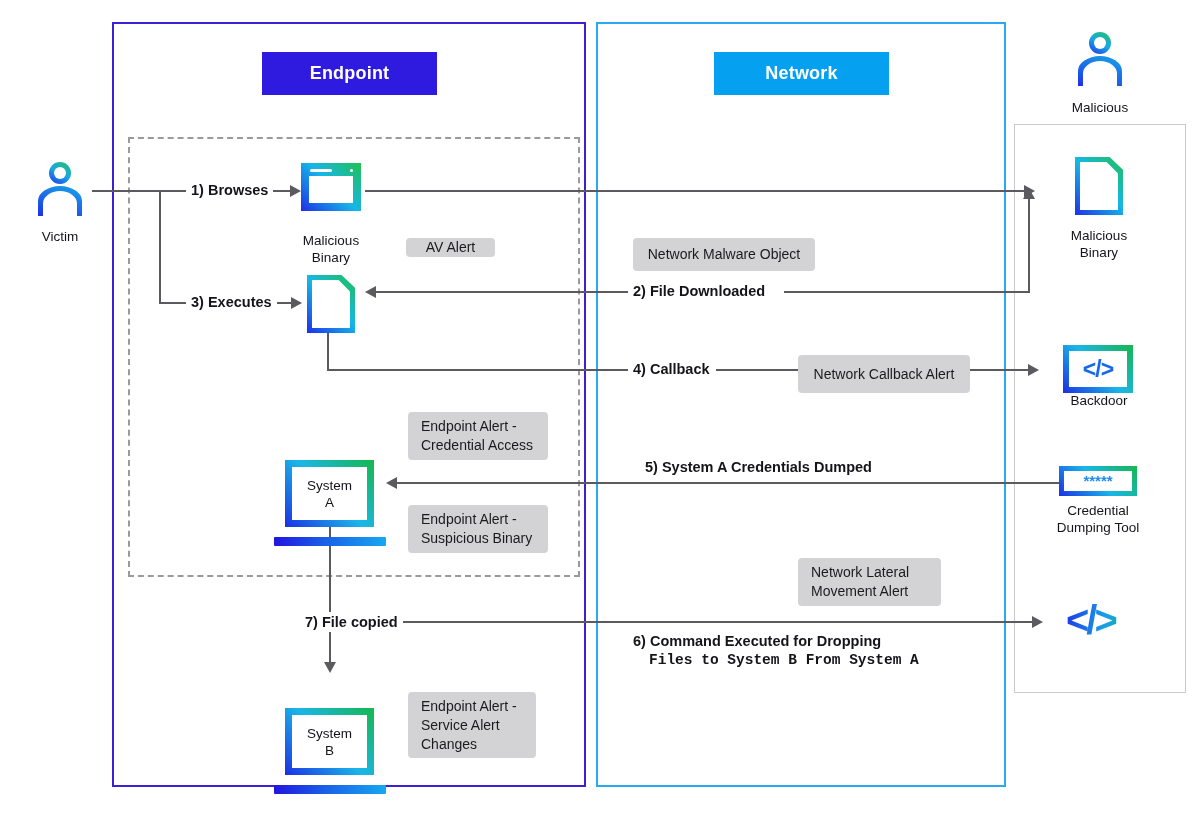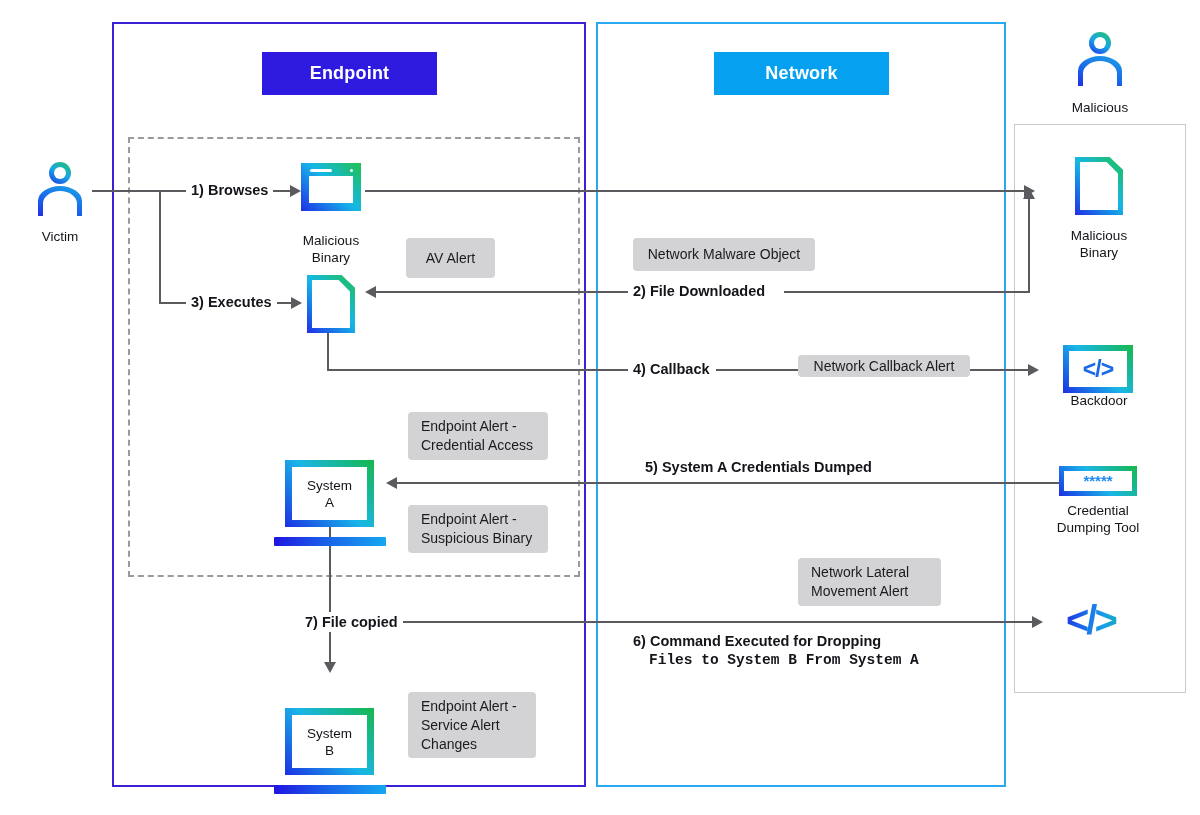--- a/index.html
+++ b/index.html
@@ -191,29 +191,29 @@
   <div class="step" style="left:628px;top:282px;">2) File Downloaded</div>
   <div class="step" style="left:186px;top:293px;">3) Executes</div>
   <div class="step" style="left:628px;top:360px;">4) Callback</div>
   <div class="step" style="left:640px;top:458px;">5) System A Credentials Dumped</div>
   <div class="step" style="left:300px;top:613px;">7) File copied</div>
   <div class="step two-line" style="left:628px;top:632px;width:300px;">
     <span>6) Command Executed for Dropping</span><br>
     <span style="padding-left:16px;display:inline-block;font-family:Liberation Mono, monospace;">Files to System B From System A</span>
   </div>
 
-  <div class="alert center" style="left:406px;top:238px;width:89px;height:40px;">
+  <div class="alert center" style="left:406px;top:238px;width:89px;height:19px;">
     <span>AV Alert</span>
   </div>
 
   <div class="alert center" style="left:633px;top:238px;width:182px;height:33px;">
     <span>Network Malware Object</span>
   </div>
 
-  <div class="alert center" style="left:798px;top:355px;width:172px;height:22px;">
+  <div class="alert center" style="left:798px;top:355px;width:172px;height:38px;">
     <span>Network Callback Alert</span>
   </div>
 
   <div class="alert" style="left:408px;top:412px;width:140px;height:48px;">
     <div>
       <span>Endpoint Alert -</span><br>
       <span>Credential Access</span>
     </div>
   </div>
 

